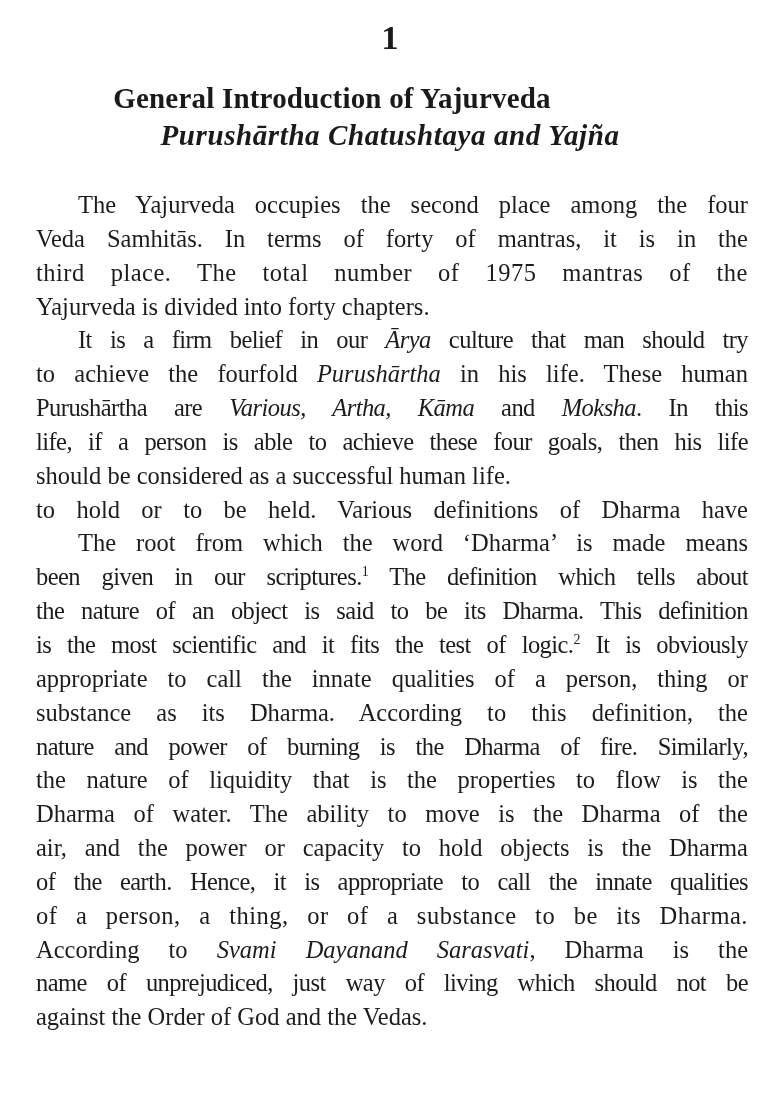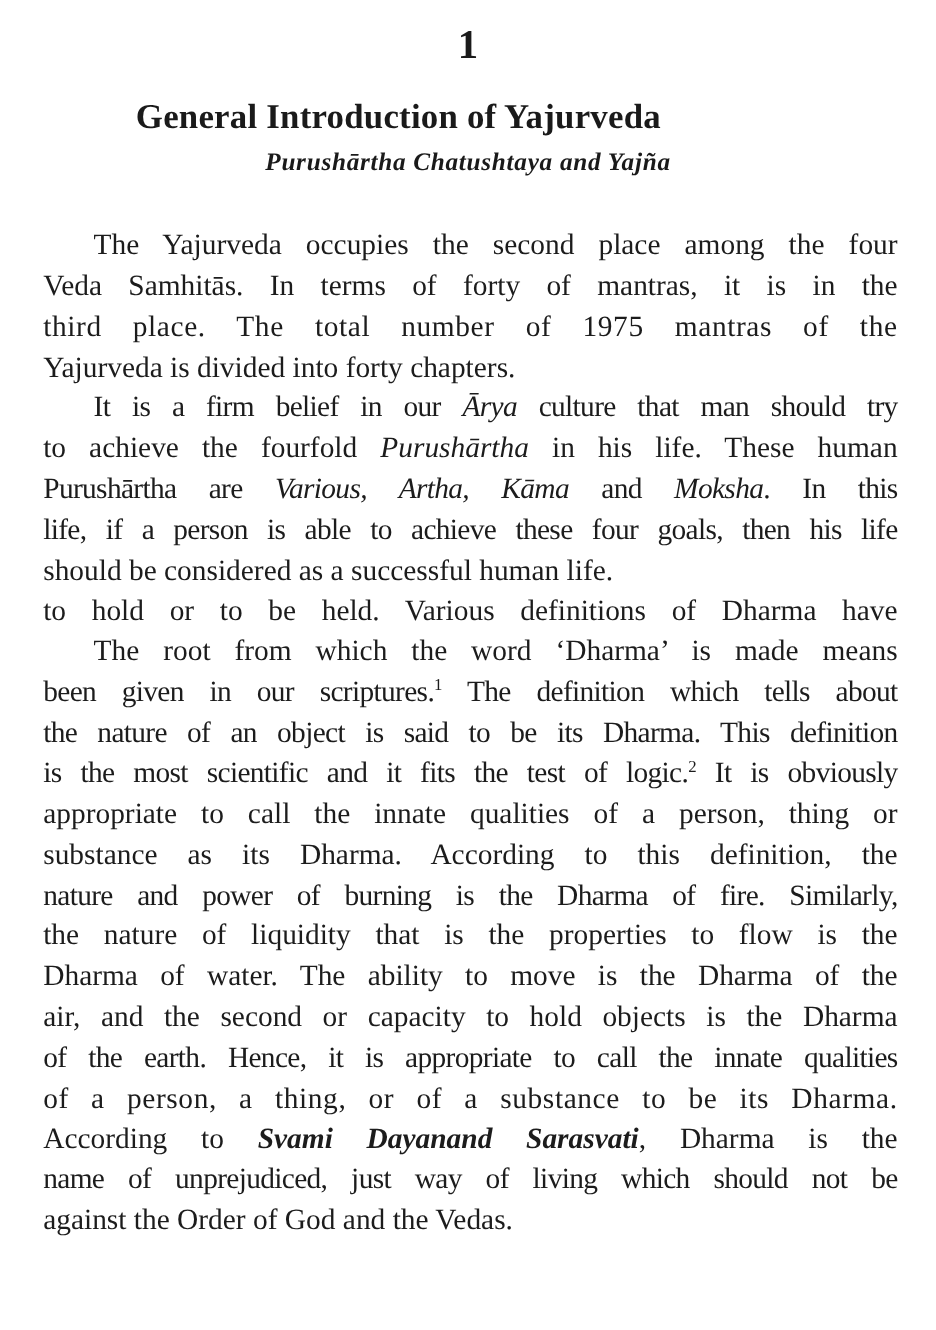--- a/index.html
+++ b/index.html
@@ -13,37 +13,37 @@
     position: absolute; top: 18px; left: 0; width: 780px;
     text-align: center; font-weight: bold; font-size: 34px; line-height: 40px;
   }
   .title {
     position: absolute; top: 80px; left: 0; width: 664px;
     text-align: center; font-weight: bold; font-size: 29px; line-height: 36px;
     letter-spacing: 0.2px;
   }
   .subtitle {
     position: absolute; top: 117px; left: 0; width: 780px;
-    text-align: center; font-weight: bold; font-style: italic; font-size: 21px; line-height: 36px;
+    text-align: center; font-weight: bold; font-style: italic; font-size: 29px; line-height: 36px;
     letter-spacing: 0.6px;
   }
   .body-text {
     position: absolute; top: 188px; left: 36px; width: 712px;
     font-size: 24.5px; line-height: 33.85px; color: #1c1c1c;
   }
   .line {
     display: block; height: 33.85px; white-space: nowrap;
     text-align: justify; text-align-last: justify;
   }
   .line.last { text-align-last: left; }
   .line.indent { padding-left: 42px; }
   .line.tight { letter-spacing: -0.55px; }
   .line.loose { letter-spacing: 0.5px; }
   i { font-style: italic; }
-  b.bi { font-weight: bold; font-style: italic; margin-top: 13px; }
+  b.bi { font-weight: normal; font-style: italic; margin-top: 13px; }
   sup { font-size: 14px; line-height: 0; vertical-align: 9px; }
 </style>
 </head>
 <body>
 
 <div>
   <div class="chapter-num">1</div>
   <div class="title">General Introduction of Yajurveda</div>
   <div class="subtitle">Purushārtha Chatushtaya and Yajña</div>
 
@@ -63,21 +63,21 @@
     <span class="line">to hold or to be held. Various definitions of Dharma have</span>
     <span class="line indent">The root from which the word ‘Dharma’ is made means</span>
     <span class="line tight"><span>been given in our scriptures.</span><sup>1</sup><span> The definition which tells about</span></span>
     <span class="line tight">the nature of an object is said to be its Dharma. This definition</span>
     <span class="line tight"><span>is the most scientific and it fits the test of logic.</span><sup>2</sup><span> It is obviously</span></span>
     <span class="line">appropriate to call the innate qualities of a person, thing or</span>
     <span class="line">substance as its Dharma. According to this definition, the</span>
     <span class="line tight">nature and power of burning is the Dharma of fire. Similarly,</span>
     <span class="line">the nature of liquidity that is the properties to flow is the</span>
     <span class="line">Dharma of water. The ability to move is the Dharma of the</span>
-    <span class="line">air, and the second or capacity to hold objects is the Dharma</span>
+    <span class="line">air, and the power or capacity to hold objects is the Dharma</span>
     <span class="line tight">of the earth. Hence, it is appropriate to call the innate qualities</span>
     <span class="line loose">of a person, a thing, or of a substance to be its Dharma.</span>
     <span class="line"><span>According to </span><b class="bi">Svami Dayanand Sarasvati</b><span>, Dharma is the</span></span>
     <span class="line tight">name of unprejudiced, just way of living which should not be</span>
     <span class="line last">against the Order of God and the Vedas.</span>
 
   </div>
 </div>
 
 </body></html>

